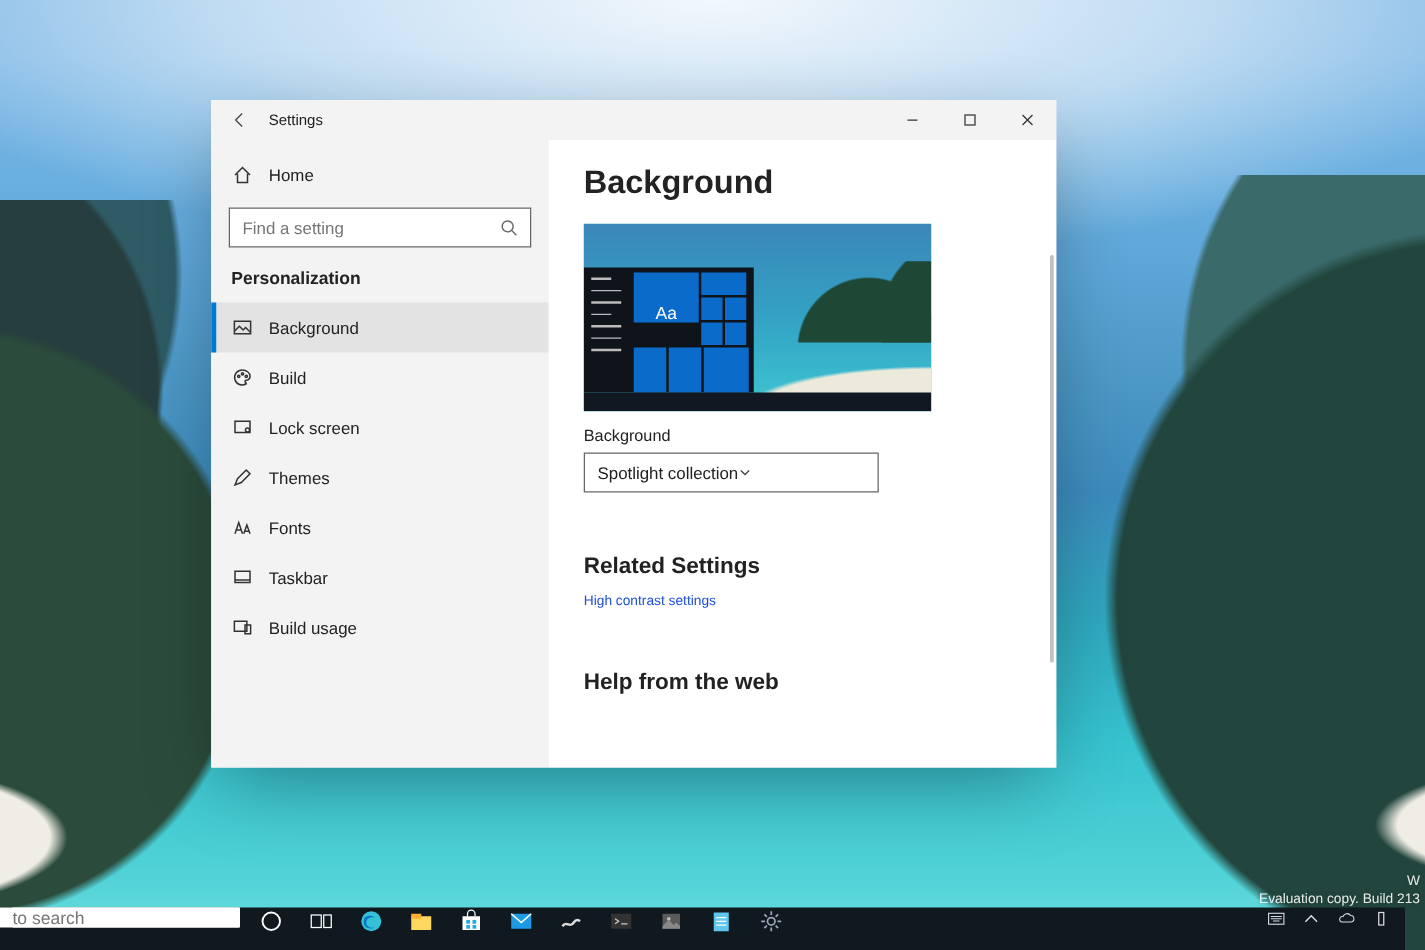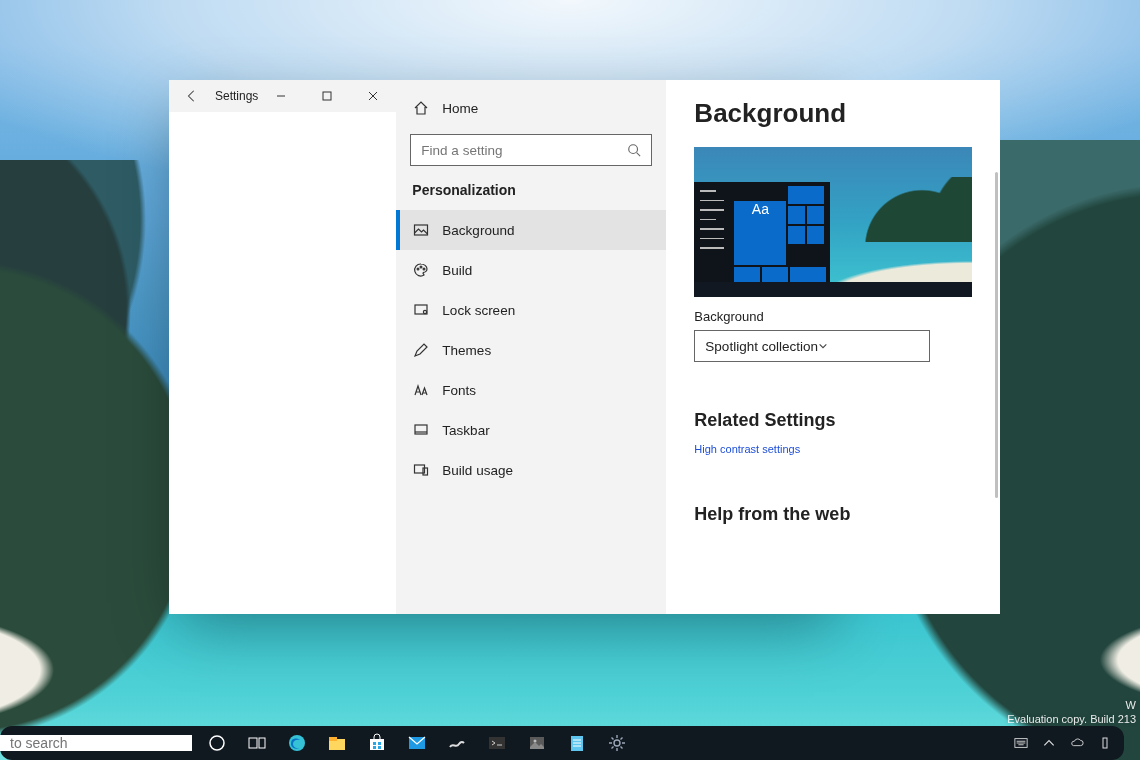--- a/index.html
+++ b/index.html
@@ -37,21 +37,21 @@
   .watermark {
     position:absolute; right:4px; bottom:34px;
     color: rgba(255,255,255,0.9); font-size:11px;
     text-align:right; line-height:14px;
     text-shadow: 0 0 4px rgba(0,0,0,0.3);
   }
 
   
   .window {
     position:absolute; left:169px; top:80px; width:676px; height:534px;
-    background:#fff; display:flex; flex-direction:row;
+    background:#fff; display:flex; flex-direction:column;
     box-shadow: 0 20px 60px -10px rgba(0,0,0,0.35);
   }
   .titlebar {
     height:32px; background:#f3f3f3; display:flex; align-items:center;
   }
   .back-btn { width:46px; height:32px; display:flex; align-items:center; justify-content:center; cursor:default; }
   .back-btn svg { width:14px; height:14px; stroke:#444; fill:none; stroke-width:1.2; }
   .title { font-size:12px; color:#222; }
   .titlebar .spacer { flex:1; }
   .caption-btn { width:46px; height:32px; display:flex; align-items:center; justify-content:center; cursor:default; }
@@ -117,28 +117,28 @@
     display:flex;
   }
   .preview .startmenu .col1 { width:36px; padding:8px 6px; }
   .preview .startmenu .col1 .line { height:1.5px; background:#bbb; margin-bottom:8px; }
   .preview .startmenu .col1 .line.short { width:16px; }
   .preview .startmenu .col1 .line.long { width:24px; }
   .preview .startmenu .tiles {
     flex:1; display:flex; flex-wrap:wrap; align-content:flex-start; gap:2px; padding:4px;
   }
   .preview .startmenu .tile { background:#0b6bcb; }
-  .preview .startmenu .tile.big { width:52px; height:64px; display:flex; align-items:flex-start; justify-content:center; color:#fff; font-size:14px;margin-top:15px; }
+  .preview .startmenu .tile.big { width:52px; height:40px; display:flex; align-items:flex-end; justify-content:center; color:#fff; font-size:14px; }
   .preview .startmenu .tile.wide { width:40px; height:18px; }
   .preview .startmenu .tile.small { width:18px; height:18px; }
 
   
   .taskbar {
     position:absolute; left:0; right:16px; bottom:0; height:34px; background:#101820;
-    display:flex; align-items:center;border-radius:12px;
+    display:flex; align-items:flex-start;
   }
   .searchbar { width:192px; background:#fff; display:flex; align-items:center; padding:0 10px; }
   .searchbar input { flex:1; border:none; outline:none; font-size:14px; color:#555; }
   .task-icons { display:flex; align-items:center; gap:18px; padding:0 14px; }
   .task-icons .ti { width:22px; height:22px; display:flex; align-items:center; justify-content:center; cursor:default; }
   .task-icons .ti svg { width:20px; height:20px; }
   .tray { margin-left:auto; display:flex; align-items:center; gap:10px; padding:0 10px; }
   .tray svg { width:14px; height:14px; stroke:#ddd; fill:none; }
   .tray .t { color:#ddd; display:flex; align-items:center; justify-content:center; width:18px; height:18px; }
 

